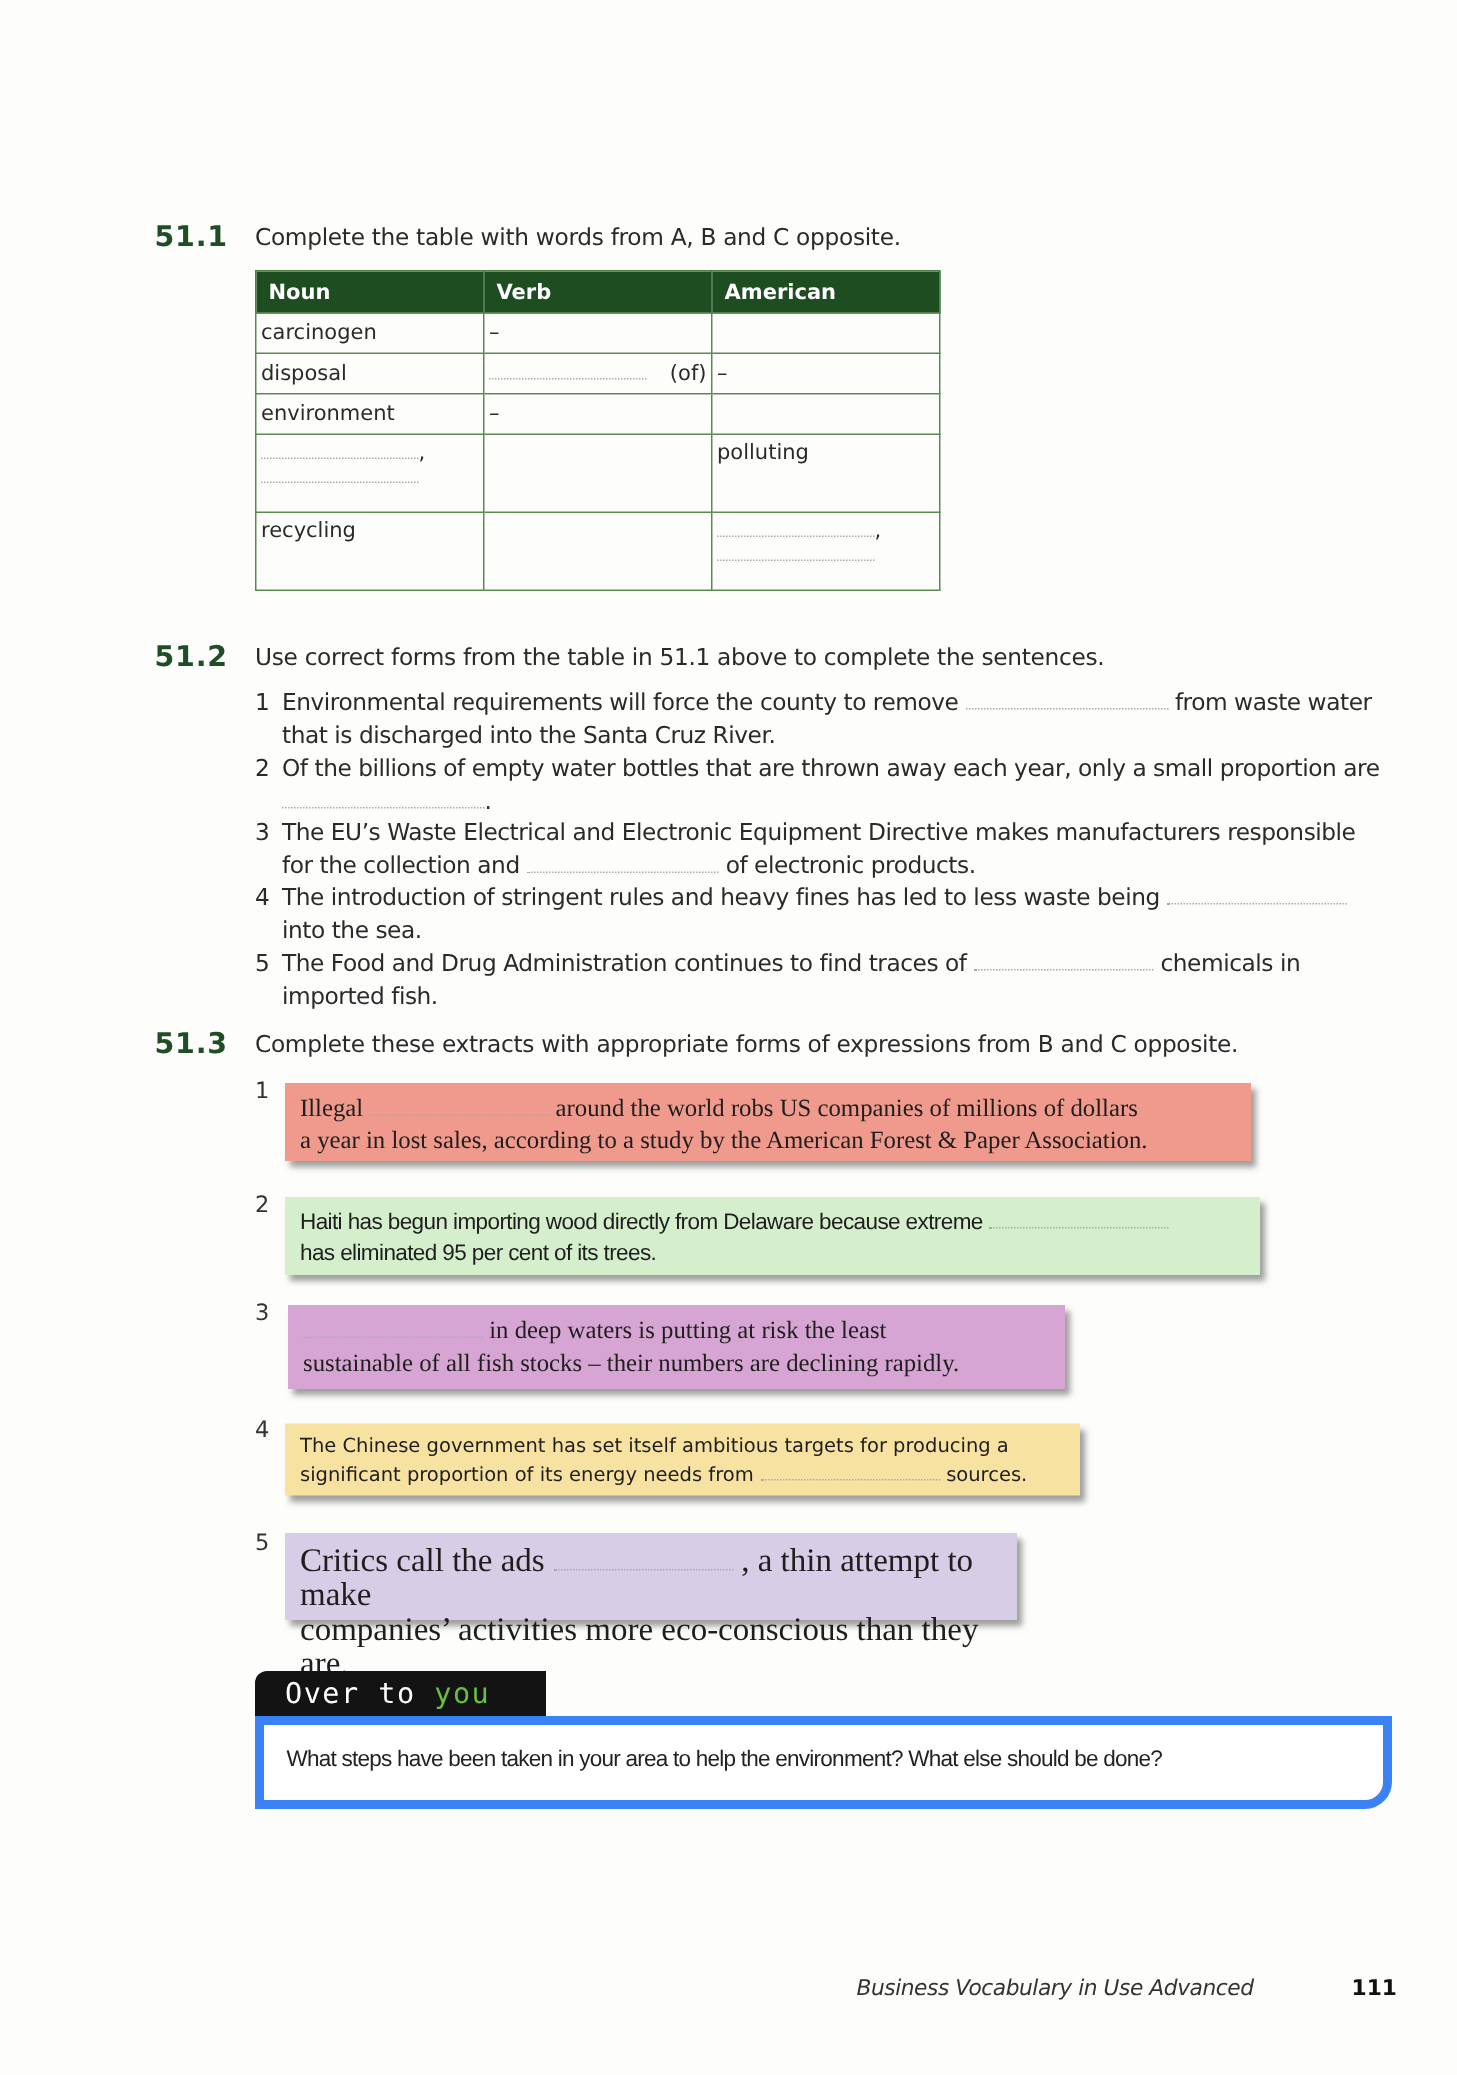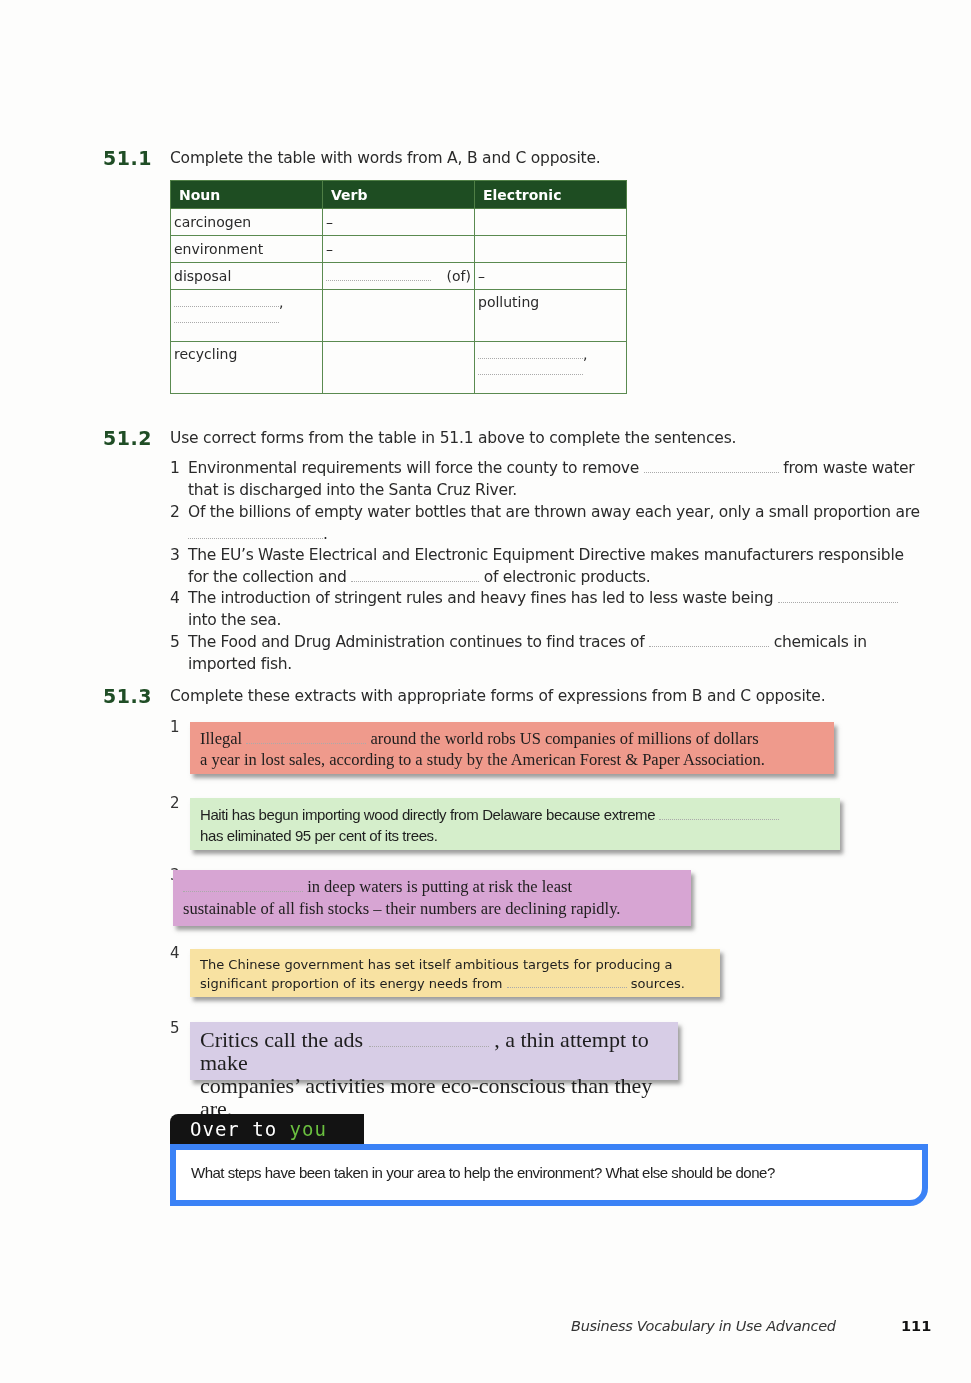--- a/index.html
+++ b/index.html
@@ -51,21 +51,21 @@
     position: absolute; left: 170px; font-size: 15px; color: #333;
   }
   .box {
     position: absolute; box-shadow: 3px 4px 4px rgba(80,80,80,0.55);
     padding: 6px 10px; box-sizing: border-box; color: #1e1e1e;
   }
   .box1 { left: 190px; top: 722px; width: 644px; height: 52px; background: #ef9a8c;
     font-family: "Liberation Serif", serif; font-size: 16.5px; line-height: 21px; }
   .box2 { left: 190px; top: 798px; width: 650px; height: 52px; background: #d5eecb;
     font-family: "Liberation Sans", sans-serif; font-size: 15px; line-height: 21px; letter-spacing: -0.4px; }
-  .box3 { left: 173px; top: 870px; width: 518px; height: 56px; background: #d7a5d3;
+  .box3 { left: 192px; top: 870px; width: 518px; height: 56px; background: #d7a5d3;
     font-family: "Liberation Serif", serif; font-size: 16.5px; line-height: 22px; }
   .box4 { left: 190px; top: 949px; width: 530px; height: 48px; background: #f8e2a2;
     font-family: "DejaVu Sans", sans-serif; font-size: 13px; line-height: 19px; }
   .box5 { left: 190px; top: 1022px; width: 488px; height: 58px; background: #d7cde6;
     font-family: "Liberation Serif", serif; font-size: 22px; line-height: 23px; }
 
   
   .otu-tab {
     position: absolute; left: 170px; top: 1114px; width: 194px; height: 31px; background: #131313;
     border-radius: 8px 0 0 0; color: #fff; font-family: "DejaVu Sans Mono", monospace;
@@ -92,42 +92,42 @@
 <body>
 
 <div class="ex-num" style="top:147px">51.1</div>
 <div class="ex-instr" style="top:149px">Complete the table with words from A, B and C opposite.</div>
 
 <table class="vt">
   <thead>
     <tr>
       <th>Noun</th>
       <th>Verb</th>
-      <th>Electronic</th>
+      <th>American</th>
     </tr>
   </thead>
   <tbody>
     <tr>
       <td>carcinogen</td>
-      <td>–</td>
-      <td></td>
-    </tr>
-    <tr>
-      <td>environment</td>
       <td>–</td>
       <td></td>
     </tr>
     <tr>
       <td>disposal</td>
       <td>
         <span class="dots w100"></span>
         <span class="cell-right">(of)</span>
       </td>
       <td>–</td>
     </tr>
+    <tr>
+      <td>environment</td>
+      <td>–</td>
+      <td></td>
+    </tr>
     <tr class="tall">
       <td>
         <span class="dots w100"></span><span>,</span><br>
         <span class="dots w100"></span>
       </td>
       <td></td>
       <td>polluting</td>
     </tr>
     <tr class="tall">
       <td>recycling</td>

